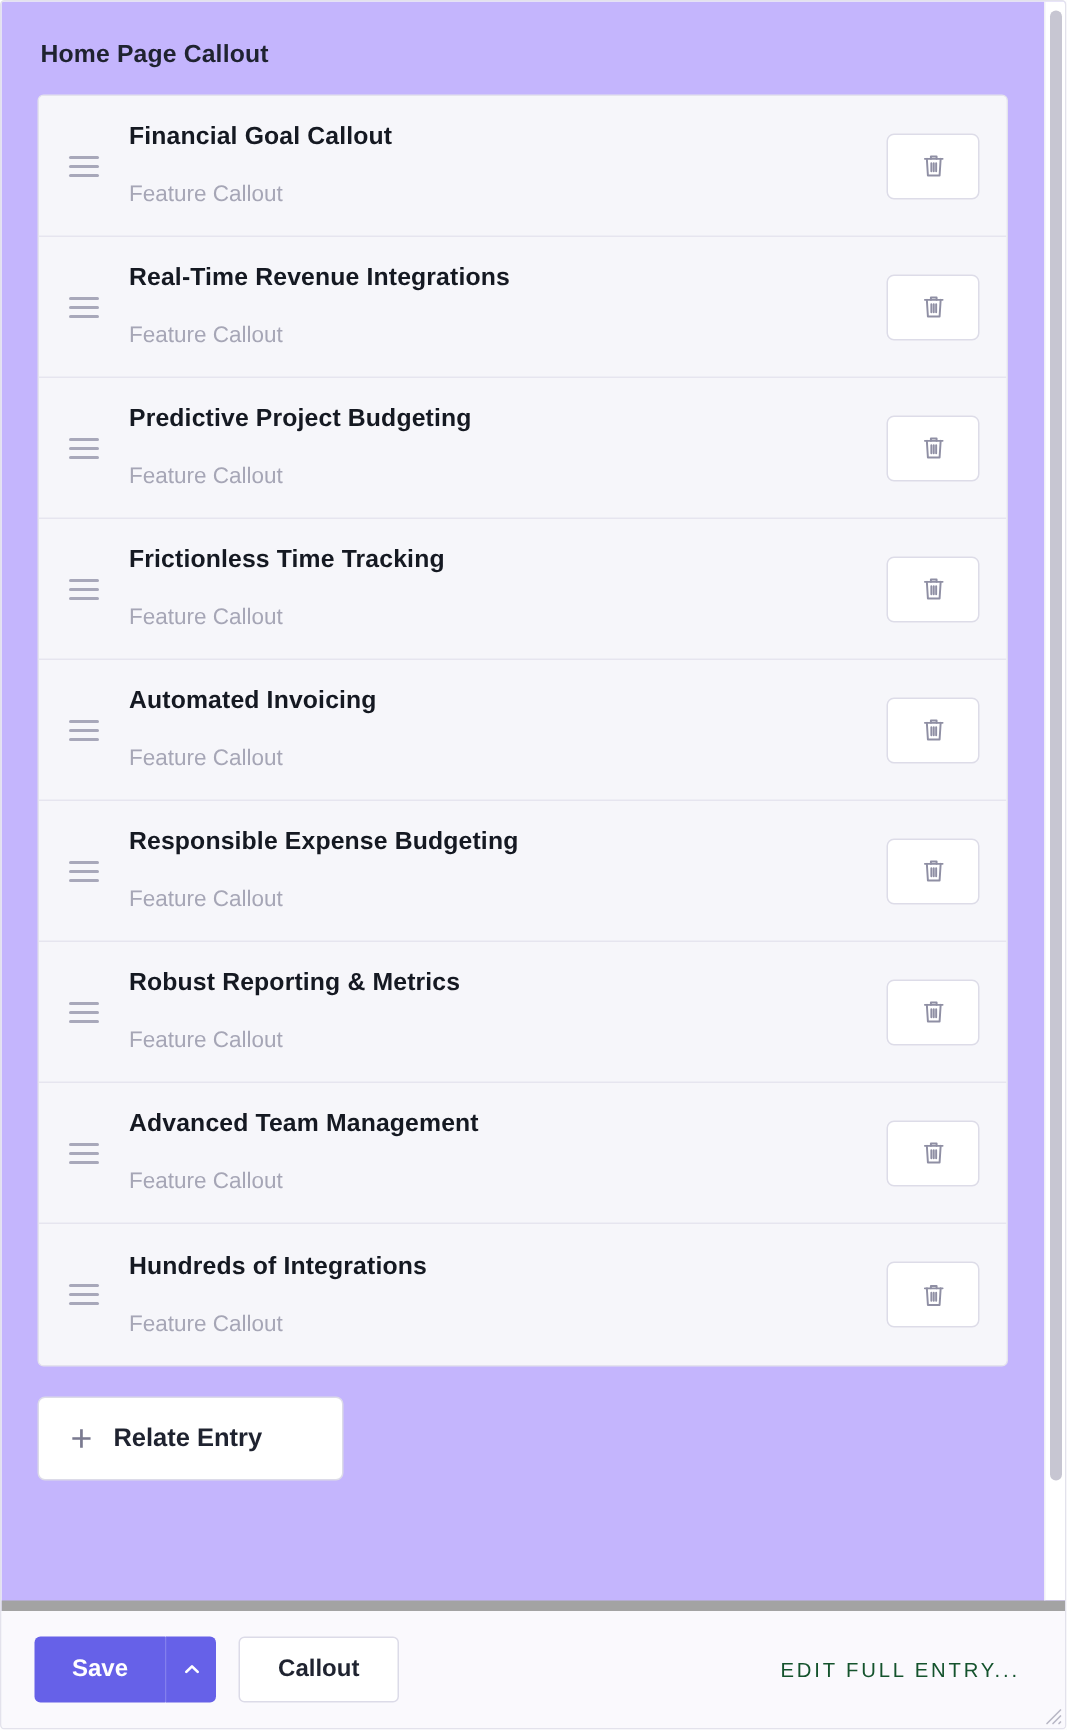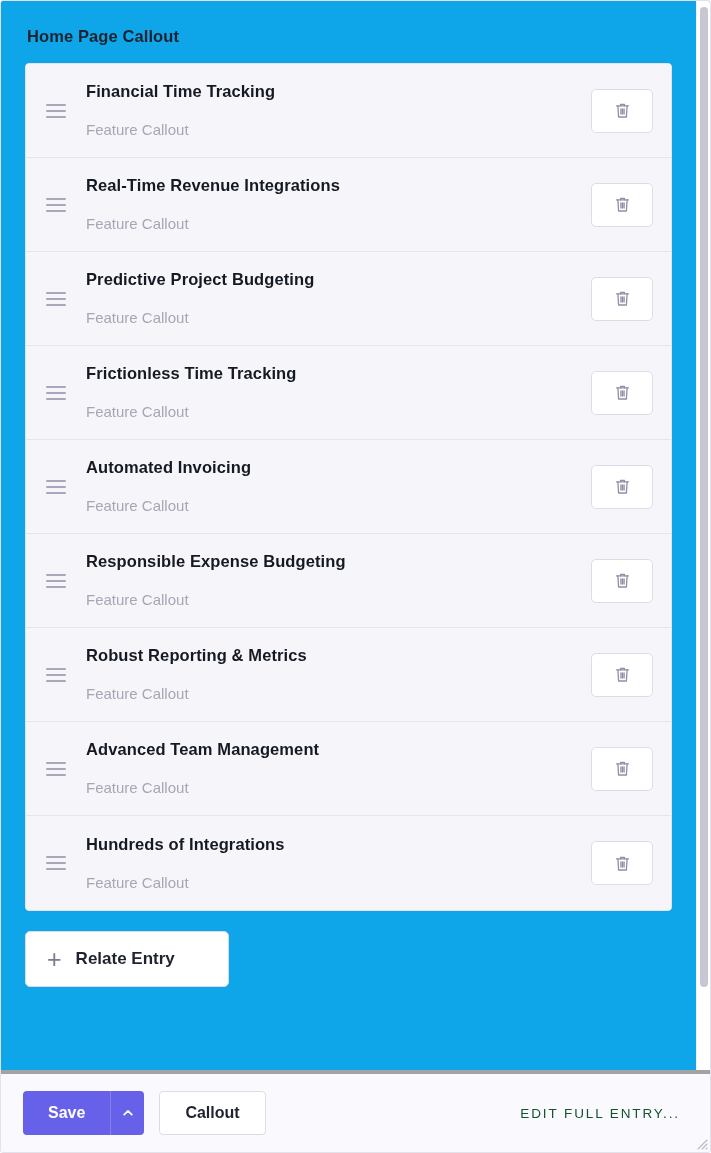--- a/index.html
+++ b/index.html
@@ -47,23 +47,23 @@
     width: 26px; height: 26px;
     display: flex; align-items: center; justify-content: center;
     background: none; border: none; cursor: pointer;
     color: #6f6f86;
   }
 
   
   .panel-body {
     position: relative;
     flex: 1 1 auto;
-    background: #0ea5e9;
+    background: #c4b5fd;
     overflow: hidden;
-    border-bottom: 4px solid #a3a3a3;
+    border-bottom: 7px solid #a3a3a3;
   }
   .body-inner {
     position: absolute;
     inset: 0 14px 0 0;
     padding: 26px 24px 0 24px;
   }
 
   .field-label {
     font-size: 16.5px;
     font-weight: bold;
@@ -257,21 +257,21 @@
       <div class="field-label">Home Page Callout</div>
 
       <div class="rel-list" id="rel-list">
           <div class="rel-item">
             <div class="drag-handle">
               <span></span>
               <span></span>
               <span></span>
             </div>
             <div class="rel-text">
-              <div class="rel-title">Financial Time Tracking</div>
+              <div class="rel-title">Financial Goal Callout</div>
               <div class="rel-sub">Feature Callout</div>
             </div>
             <button class="del-btn">
               <svg width="15" height="17" viewBox="0 0 15 17" fill="none" stroke="currentColor" stroke-width="1.3" stroke-linecap="round" stroke-linejoin="round">
                 <path d="M1.6 3.9h11.8"></path>
                 <path d="M5.6 3.9V2.3h3.8v1.6"></path>
                 <path d="M2.9 3.9l.7 11.1h7.8l.7-11.1"></path>
                 <path d="M5.9 6.8v5.3M7.5 6.8v5.3M9.1 6.8v5.3"></path>
               </svg>
             </button>

